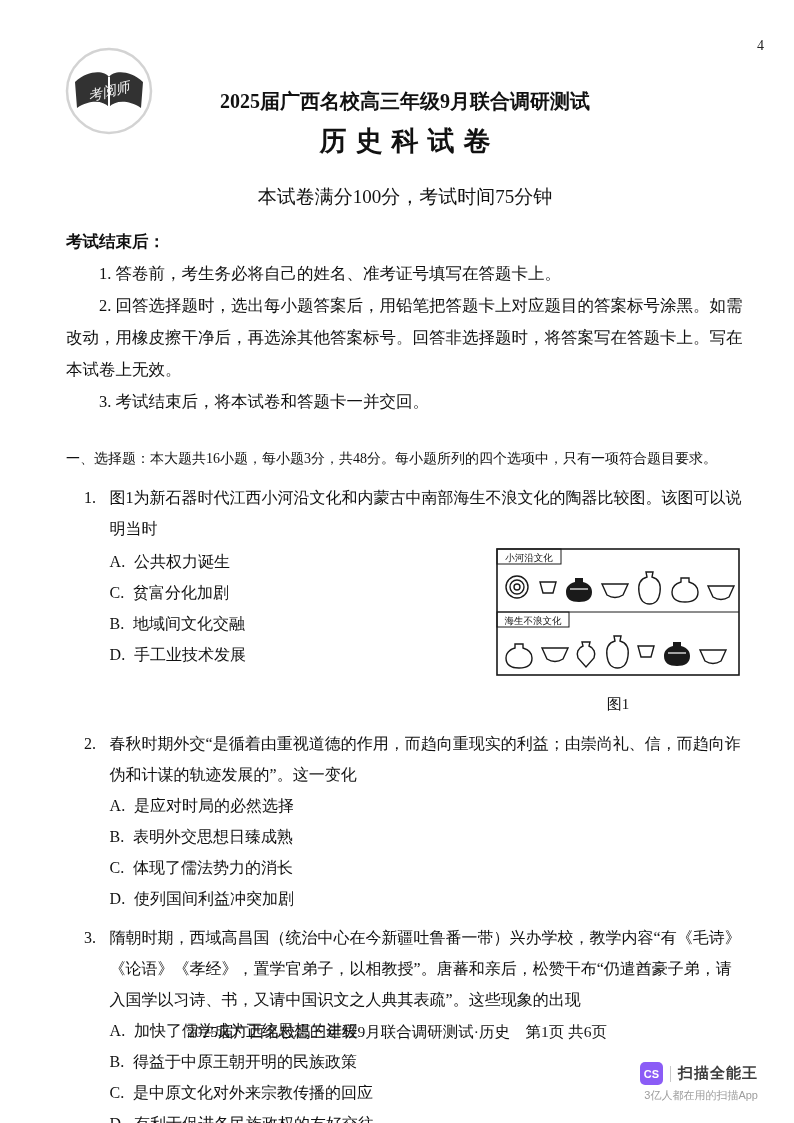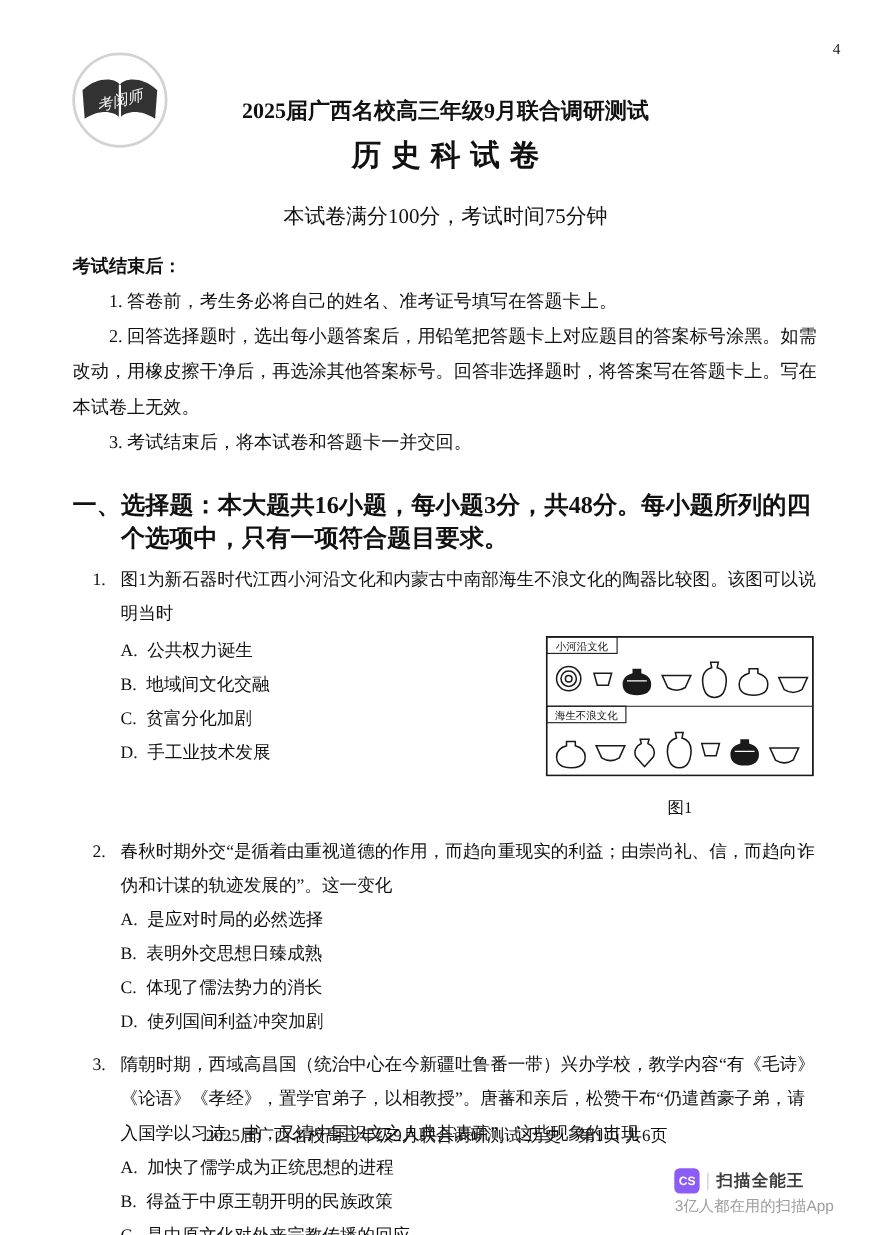--- a/index.html
+++ b/index.html
@@ -15,21 +15,21 @@
   .content { padding:88px 50px 0 66px; }
 
   .title { text-align:center; font-size:20px; font-weight:bold; line-height:26px; }
   .subject { text-align:center; font-size:27px; font-weight:bold; line-height:38px; margin-top:8px; letter-spacing:9px; text-indent:9px; }
   .exam-info { text-align:center; font-size:19px; margin-top:24px; }
 
   .notices { margin-top:16px; font-size:16.5px; line-height:32px; }
   .notices-heading { font-weight:bold; }
   .notice-item { text-indent:2em; }
 
-  .section-heading { margin-top:26px; font-size:22px; font-weight:bold; line-height:30px; padding-left:2em; text-indent:-2em; }
+  .section-heading { margin-top:26px; font-size:14px; font-weight:normal; line-height:30px; padding-left:2em; text-indent:-2em; }
 
   .question { margin:8px 0 0 18px; font-size:16px; line-height:31px; }
   .q-stem { padding-left:1.6em; }
   .q-num { display:inline-block; width:1.6em; margin-left:-1.6em; }
 
   .q1-body { display:flex; align-items:flex-start; margin-top:2px; }
   .q1-options { flex:1; padding-left:1.6em; }
   .q1-options .opt { line-height:31px; }
   .q1-figure { width:244px; margin:2px 4px 0 0; text-align:center; flex:0 0 auto; }
   .q1-figure figcaption { font-size:15px; margin-top:3px; }
@@ -41,21 +41,21 @@
   .footer { position:absolute; top:1022px; left:0; width:100%; text-align:center; font-size:15.5px; color:#111; }
 
   .scan-badge { position:absolute; top:1062px; right:36px; font-family:"Liberation Sans","DejaVu Sans",sans-serif; }
   .scan-row { display:flex; align-items:center; gap:7px; }
   .cs-icon {
     width:23px; height:23px; background:#8b5cf6; color:#fff; border-radius:5px;
     font-size:11px; font-weight:bold; display:flex; align-items:center; justify-content:center;
   }
   .scan-divider { width:1px; height:16px; background:#c8c8c8; }
   .scan-name { font-size:15px; font-weight:bold; color:#3c3c3c; letter-spacing:1px; }
-  .scan-tagline { font-size:14px; color:#9d9d9d; margin-top:3px; text-align:right; }
+  .scan-tagline { font-size:11px; color:#9d9d9d; margin-top:3px; text-align:right; }
 </style>
 </head>
 <body>
 
 <div class="page">
 
   <div class="corner-num">4</div>
 
   <svg class="stamp" viewBox="0 0 94 90">
     <circle cx="47" cy="45" r="42" fill="none" stroke="#cfcfcf" stroke-width="2.5"></circle>
@@ -79,22 +79,22 @@
 
     <div class="section-heading">一、选择题：本大题共16小题，每小题3分，共48分。每小题所列的四个选项中，只有一项符合题目要求。</div>
 
     <div class="question">
       <div class="q-stem">
         <span class="q-num">1.</span><span>图1为新石器时代江西小河沿文化和内蒙古中南部海生不浪文化的陶器比较图。该图可以说明当时</span>
       </div>
       <div class="q1-body">
         <div class="q1-options">
           <div class="opt"><span class="opt-label">A.</span><span>公共权力诞生</span></div>
+          <div class="opt"><span class="opt-label">C.</span><span>贫富分化加剧</span></div>
           <div class="opt"><span class="opt-label">B.</span><span>地域间文化交融</span></div>
-          <div class="opt"><span class="opt-label">C.</span><span>贫富分化加剧</span></div>
           <div class="opt"><span class="opt-label">D.</span><span>手工业技术发展</span></div>
         </div>
         <figure class="q1-figure">
           <svg width="244" height="128" viewBox="0 0 244 128">
             <defs>
               <g id="p-bowl" fill="none" stroke="#1a1a1a" stroke-width="1.4">
                   <path d="M0 0 L26 0 L21 11 Q13 16 5 11 Z"></path>
                 </g>
               <g id="p-jar" fill="none" stroke="#1a1a1a" stroke-width="1.4">
                   <path d="M9 0 H17 V4 C24 6 26 10 26 14 C26 21 21 24 13 24 C5 24 0 21 0 14 C0 10 2 6 9 4 Z"></path>

